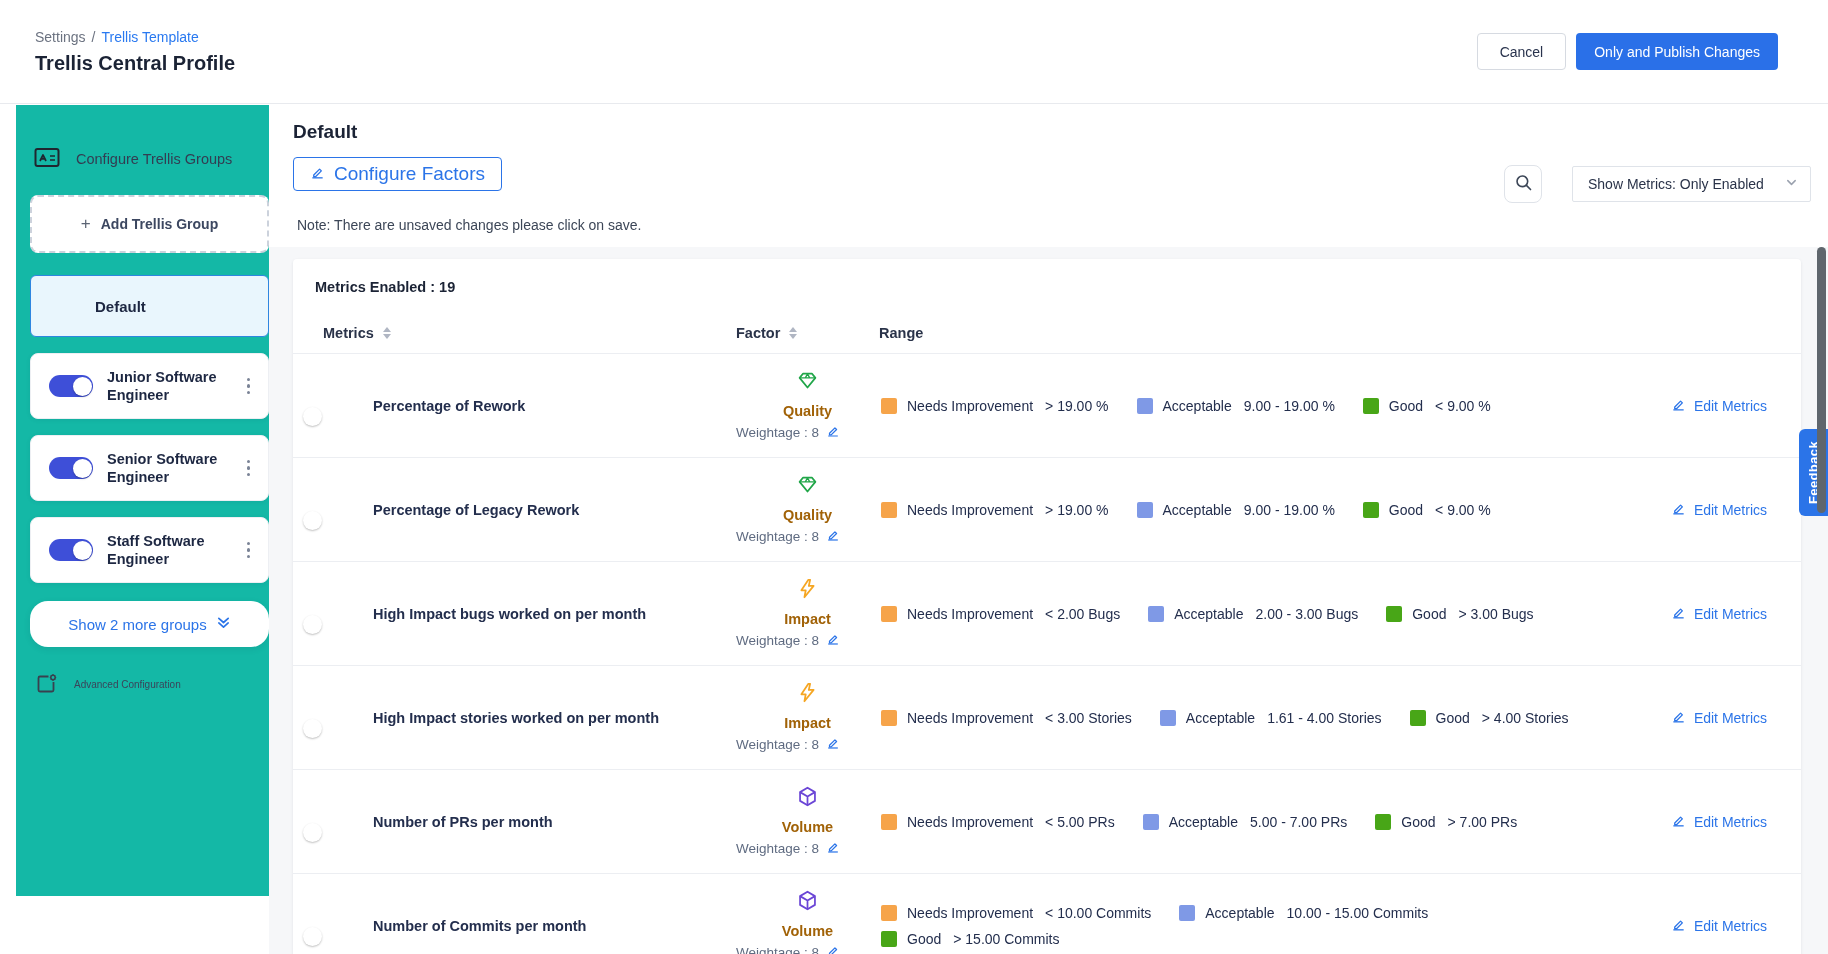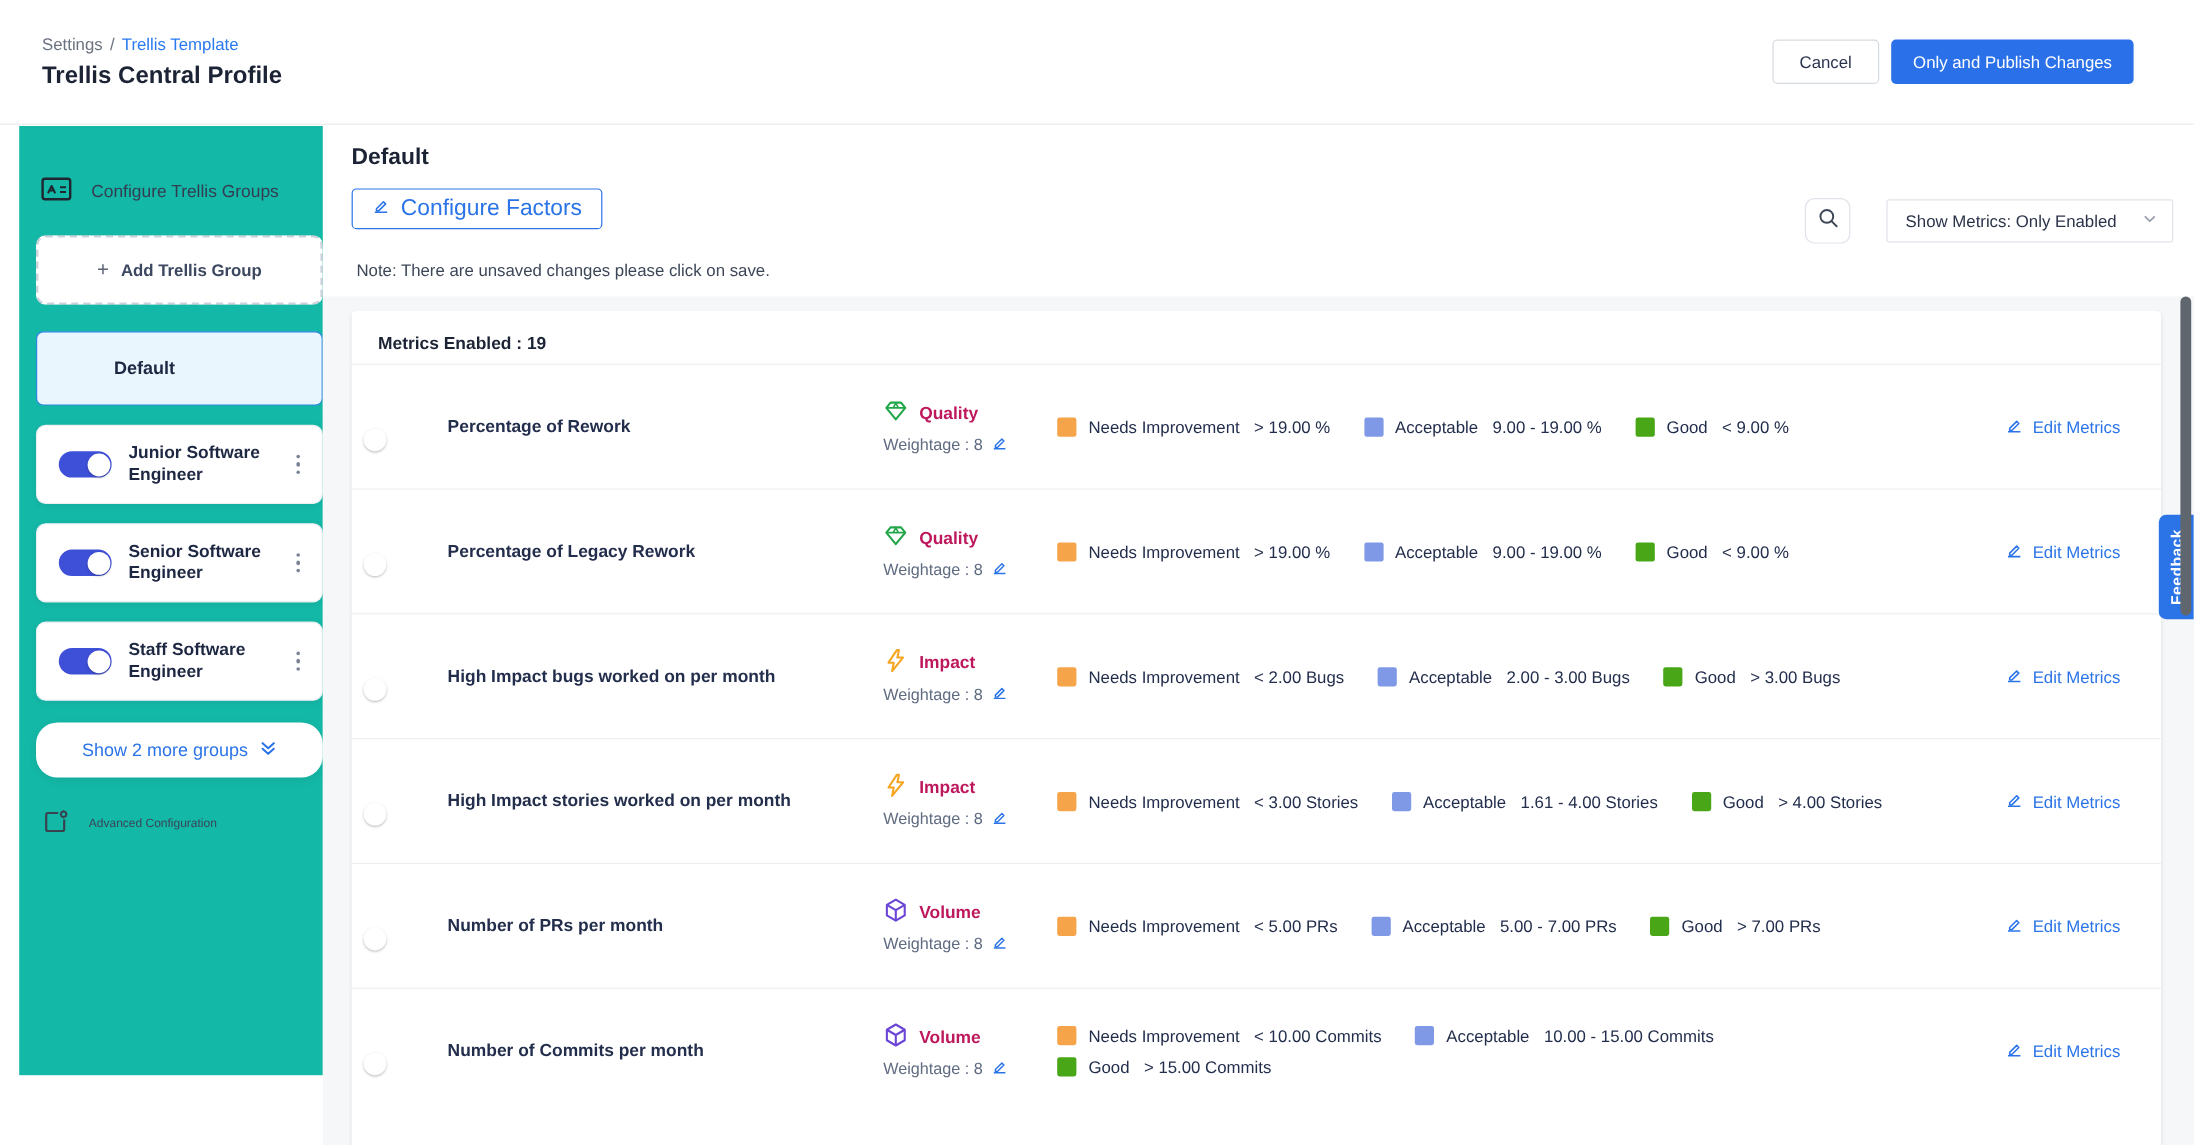--- a/index.html
+++ b/index.html
@@ -82,21 +82,21 @@
   .sorter .up { width:0; height:0; border-left:4px solid transparent; border-right:4px solid transparent;
     border-bottom:5px solid #b0b6c3; }
   .sorter .dn { width:0; height:0; border-left:4px solid transparent; border-right:4px solid transparent;
     border-top:5px solid #b0b6c3; }
 
   .rows { margin-top:8px; }
   .mrow { display:flex; align-items:center; height:104px; border-top:1px solid #eceef2; }
   .cell-toggle { margin-left:30px; width:50px; flex-shrink:0; }
   .cell-name { width:355px; font-weight:700; font-size:14.5px; color:#232e4d; padding-right:20px; }
   .cell-factor { width:151px; padding-left:8px; display:flex; flex-direction:column; gap:5px; flex-shrink:0; }
-  .factor-top { display:flex; align-items:center; gap:9px; font-weight:700; font-size:14.5px; color:#be185d; }
+  .factor-top { display:flex; align-items:center; gap:9px; font-weight:700; font-size:14.5px; color:#a16207;flex-direction:column; }
   .weightage { font-size:13.5px; color:#5f6b81; display:flex; gap:7px; align-items:center; }
   .cell-range { width:745px; display:flex; flex-wrap:wrap; align-items:center;
     column-gap:28px; row-gap:10px; padding-left:2px; flex-shrink:0; }
   .chip { display:flex; align-items:center; gap:10px; font-size:14px; color:#232e4d; white-space:nowrap; }
   .chip .sq { width:16px; height:16px; border-radius:2px; flex-shrink:0; }
   .sq.c0 { background:#f6a44a; }
   .sq.c1 { background:#7f99e6; }
   .sq.c2 { background:#48a617; }
   .chip .val { margin-left:2px; }
   .cell-edit { flex:1; display:flex; justify-content:flex-end; padding-right:34px; }
@@ -231,20 +231,37 @@
       </svg>
     </span>
   </div>
 
   <div class="note">Note: There are unsaved changes please click on save.</div>
 
   <div class="table-zone">
     <div class="card">
       <div class="card-title">Metrics Enabled : 19</div>
 
+      <div class="thead">
+        <div class="hcol-metrics">
+          <span>Metrics</span>
+          <span class="sorter">
+              <span class="up"></span>
+              <span class="dn"></span>
+            </span>
+        </div>
+        <div class="hcol-factor">
+          <span>Factor</span>
+          <span class="sorter">
+              <span class="up"></span>
+              <span class="dn"></span>
+            </span>
+        </div>
+        <div class="hcol-range">Range</div>
+      </div>
 
       <div class="rows">
 
         <div class="mrow">
           <div class="cell-toggle"><span class="toggle"></span></div>
           <div class="cell-name">Percentage of Rework</div>
           <div class="cell-factor">
             <div class="factor-top">
               <span>
                 <svg width="21" height="21" viewBox="0 0 24 24" fill="none" stroke="#21a649" stroke-width="2" stroke-linejoin="round">

